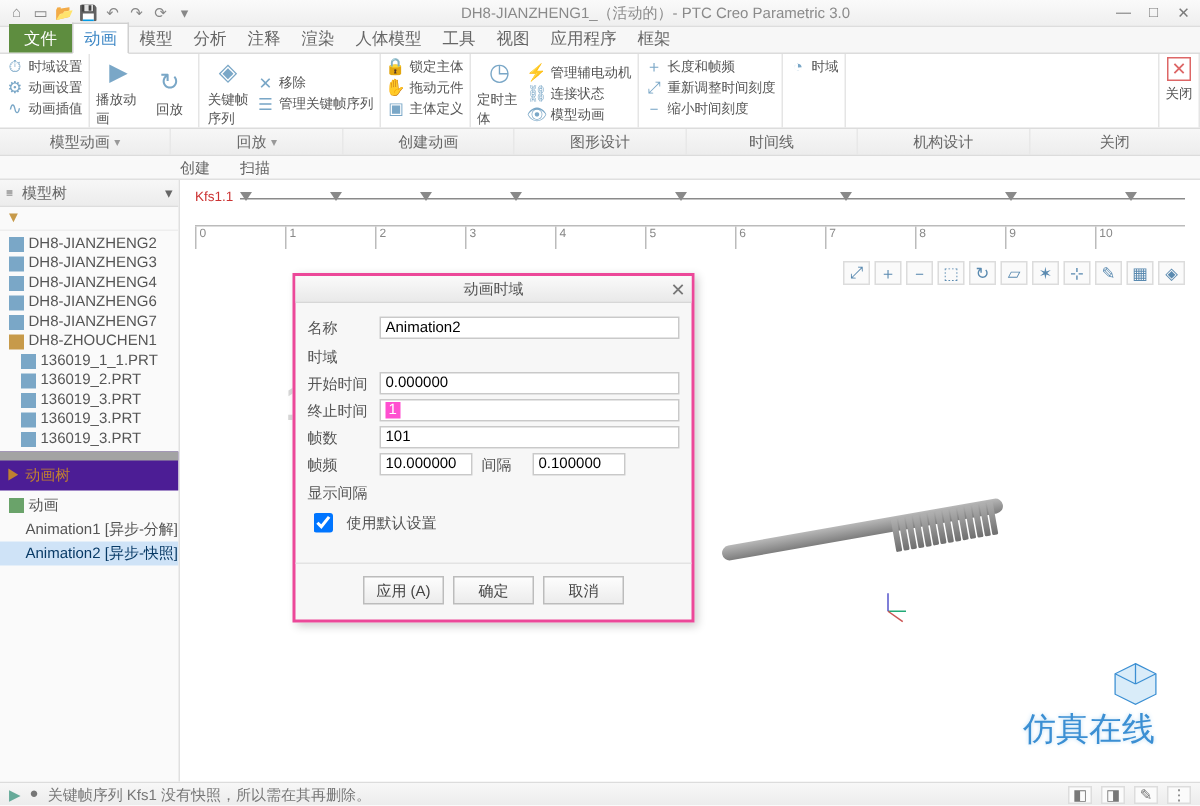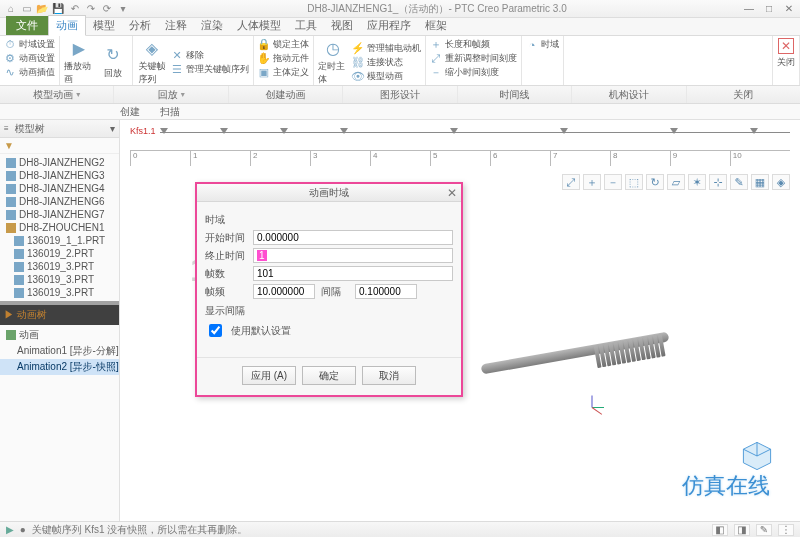--- a/index.html
+++ b/index.html
@@ -31,21 +31,21 @@
 .sbhdr{height:18px;background:linear-gradient(#f7f7f7,#ececec);border-bottom:1px solid #ddd;display:flex;align-items:center;padding:0 4px;gap:6px;color:#666}
 .sbfilter{height:16px;display:flex;align-items:center;padding:0 4px;gap:4px;border-bottom:1px solid #eee}
 .sbfilter input{flex:1;height:12px;font-size:9px;border:none;background:transparent}
 .tree{padding:2px 0}
 .tree .node{display:flex;align-items:center;gap:3px;padding:1px 2px 1px 6px;white-space:nowrap;overflow:hidden}
 .tree .node.l1{padding-left:14px}
 .tree .node.sel{background:#cfe3f7;color:#083a66}
 .tree .nic{width:10px;height:10px;background:#7aa7c7;display:inline-block}
 .tree .nic.asm{background:#c79a4a}
 .tree .nic.anim{background:#6aa36a}
-.sectitle{padding:3px 4px;color:#c08030;border-top:4px solid #a3a3a3;background:#404040}
+.sectitle{padding:3px 4px;color:#c08030;border-top:6px solid #a3a3a3;background:#4c1d95}
 .canvas{flex:1;position:relative;background:#fff}
 .timeline{position:absolute;top:6px;left:10px;right:10px}
 .tlabel{position:absolute;left:0;top:0;color:#c33;font-size:9px}
 .tline{position:absolute;top:6px;left:30px;right:0;height:1px;background:#8a8a8a}
 .tmark{position:absolute;top:2px;width:0;height:0;border-left:4px solid transparent;border-right:4px solid transparent;border-top:6px solid #8a8a8a}
 .ruler{position:absolute;top:30px;left:10px;right:10px;height:16px;border-top:1px solid #bbb;display:flex}
 .rt{width:9.09%;border-left:1px solid #bbb;font-size:8px;color:#888;padding-left:2px}
 .vtoolbar{position:absolute;top:54px;right:10px;display:flex;gap:3px}
 .vtoolbar .vb{width:18px;height:16px;border:1px solid #dcdcdc;background:#fafafa;display:flex;align-items:center;justify-content:center;color:#5a8ab0;font-size:11px}
 .model{position:absolute;right:90px;top:200px;width:230px;height:70px}
@@ -422,20 +422,24 @@
         </svg>
     </div>
     <div class="brand">仿真在线</div>
 
     <div class="dialog">
       <div class="dlgtitle">
         <span>动画时域</span>
         <span class="x">✕</span>
       </div>
       <div class="dlgbody">
+        <div class="frow">
+            <label>名称</label>
+            <input type="text" value="Animation2" style="">
+          </div>
         <div class="fsec">时域</div>
         <div class="frow">
             <label>开始时间</label>
             <input type="text" value="0.000000" style="">
           </div>
         <div class="frow">
             <label>终止时间</label>
           <div style="flex:1;border:1px solid #c9c9c9;height:15px;display:flex;align-items:center;padding:0 3px;background:#fff">
               <span class="hl">1</span>
             </div>

